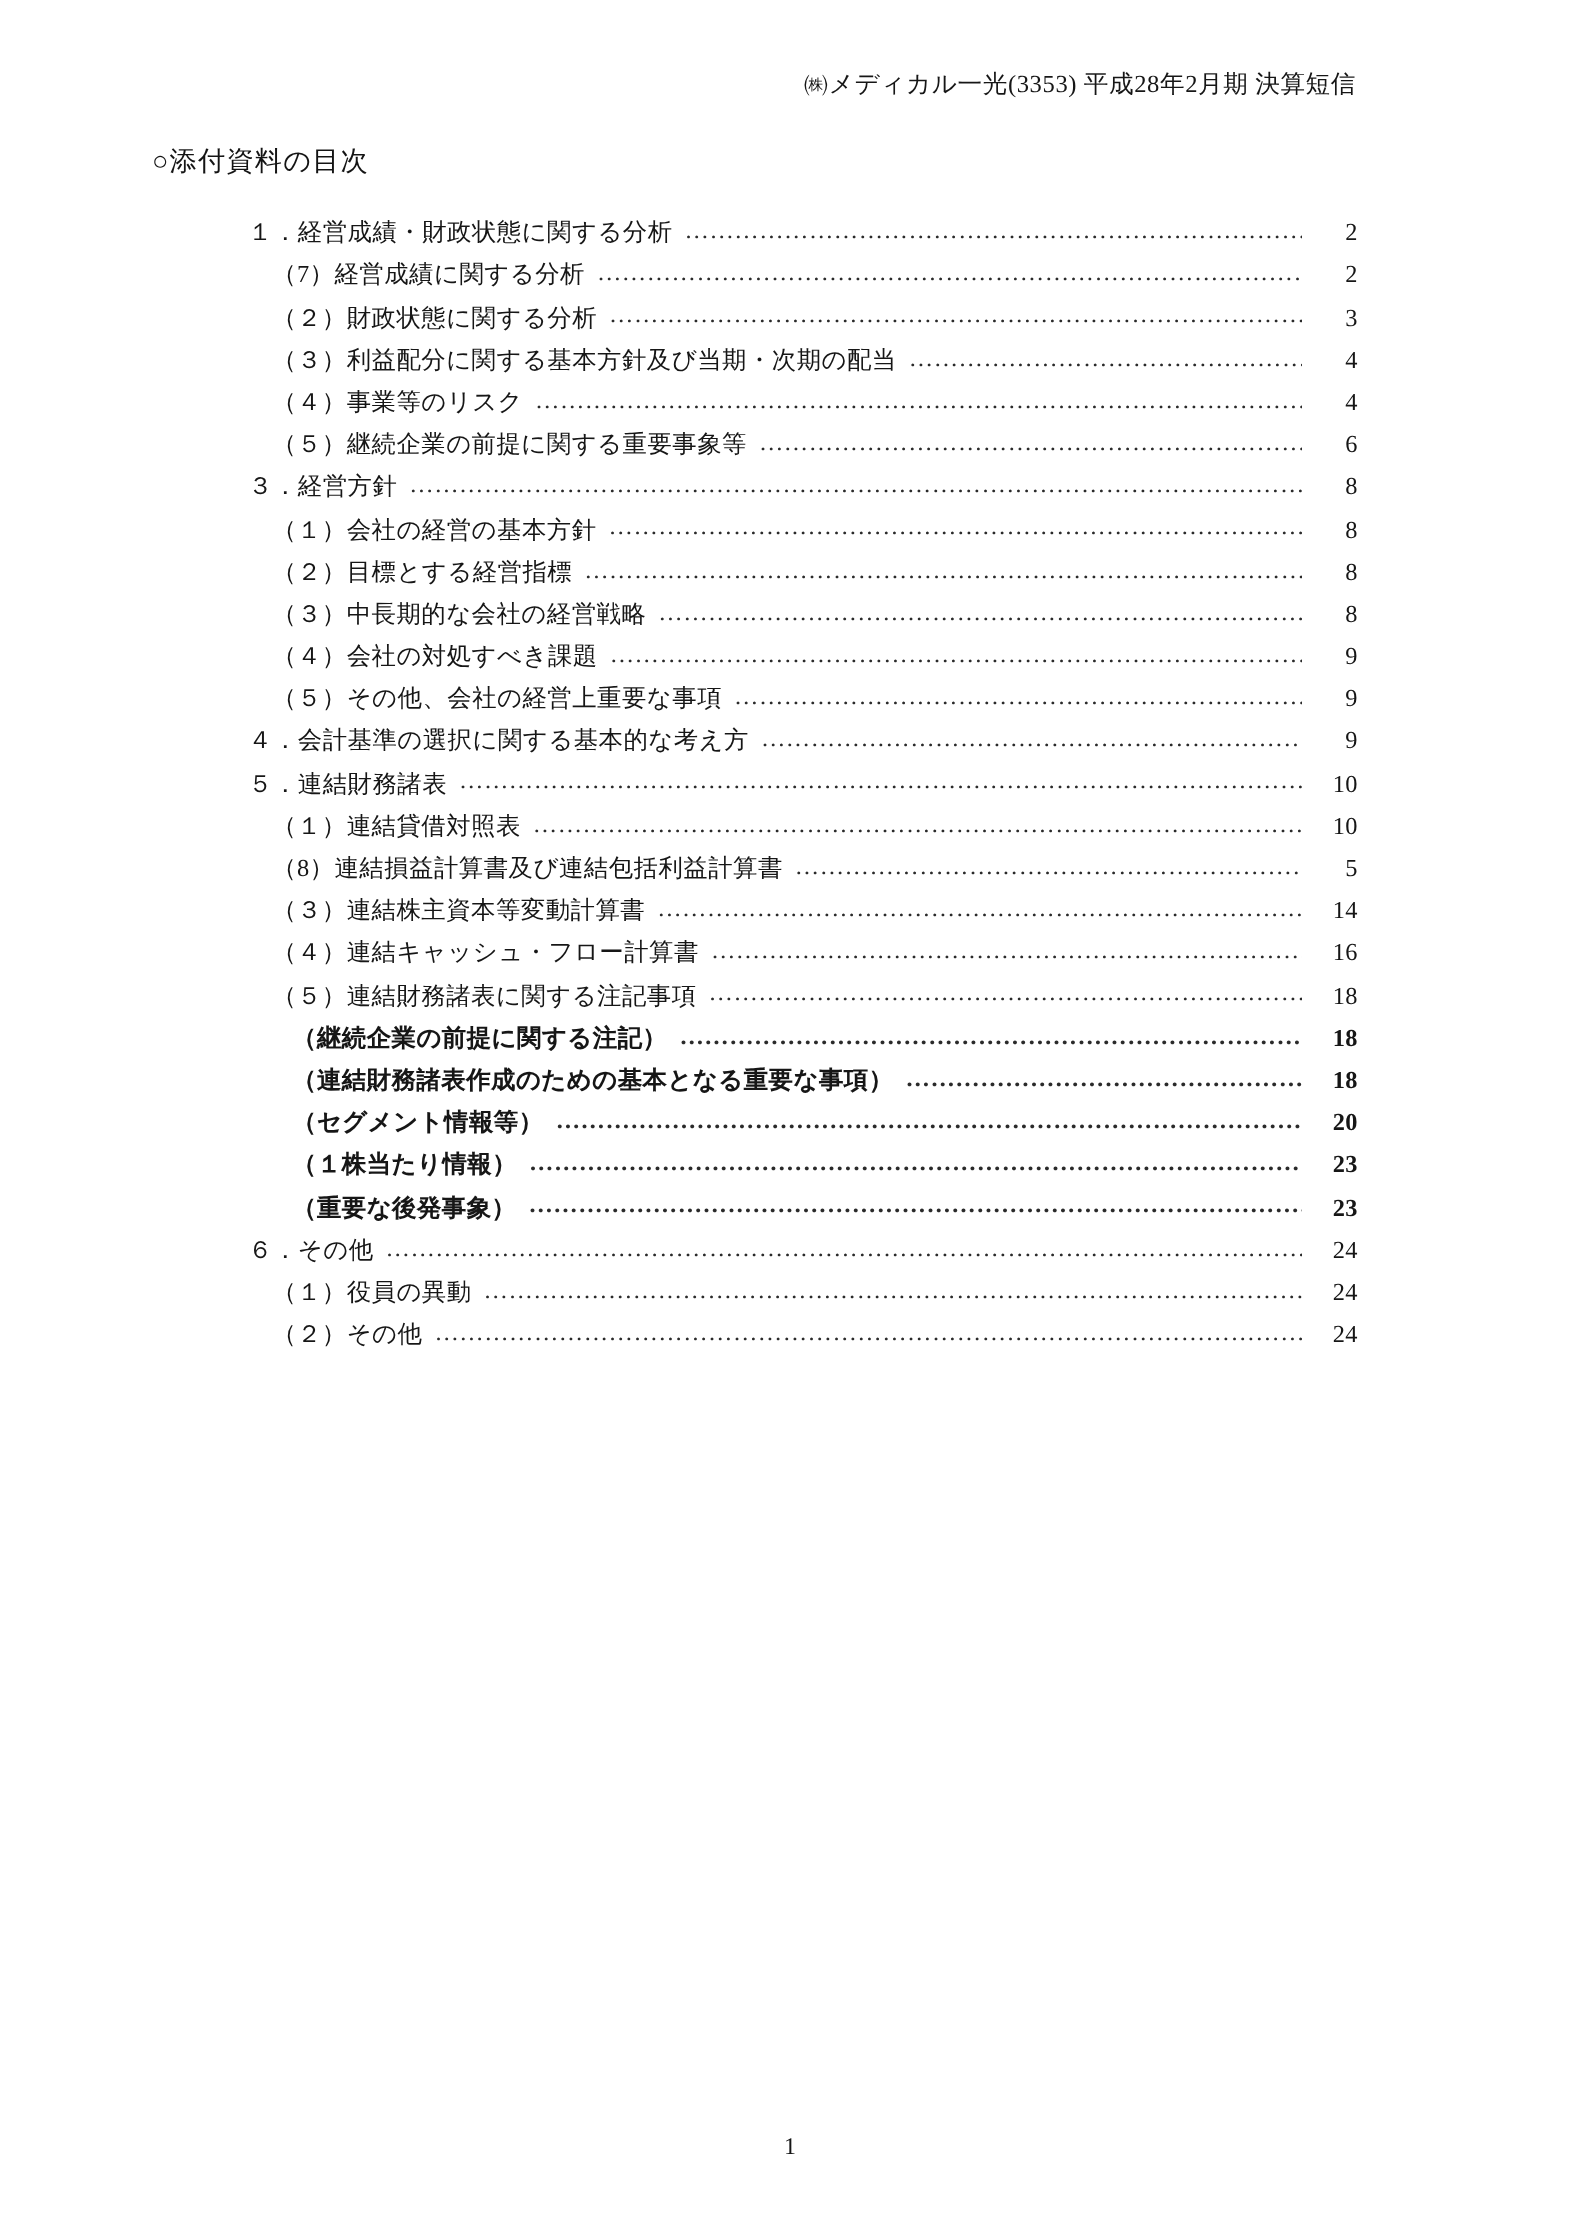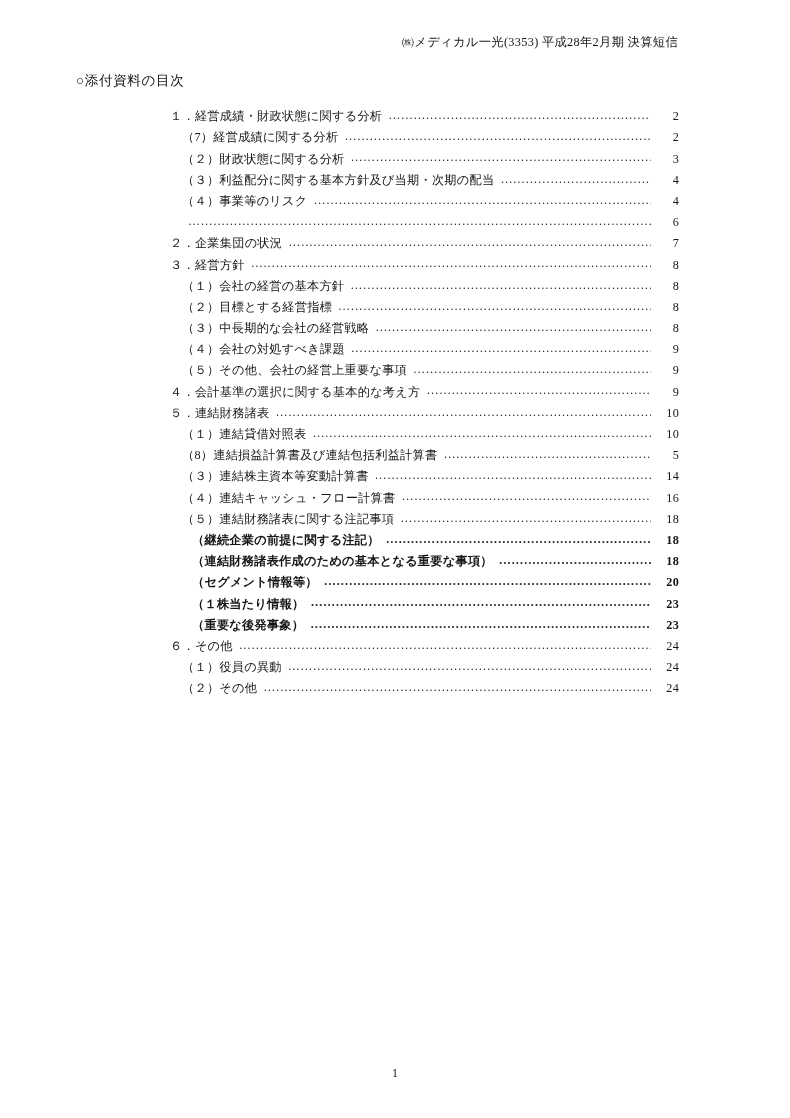--- a/index.html
+++ b/index.html
@@ -31,39 +31,37 @@
 
   
   .toc-title {
     position: absolute;
     top: 72px;
     left: 76px;
     font-size: 13.6px;
     letter-spacing: 0.6px;
     white-space: nowrap;
     color: #141414;
-    font-family: Liberation Mono, monospace;
   }
 
   
   .toc {
     position: absolute;
     top: 108px;
     left: 0;
     width: 790px;
   }
   .toc-row {
     display: flex;
     align-items: baseline;
     height: 21.2px;
     font-size: 12.2px;
     letter-spacing: 0.25px;
     color: #161616;
     white-space: nowrap;
-    margin-left: 46px;
   }
   .toc-row .label {
     flex: 0 0 auto;
   }
   .toc-row .leader {
     flex: 1 1 auto;
     position: relative;
     overflow: hidden;
     margin: 0 4px 0 6px;
     height: 1em;
@@ -134,29 +132,25 @@
         <span class="label">（３）利益配分に関する基本方針及び当期・次期の配当</span>
         <span class="leader"></span>
         <span class="pageno">4</span>
       </div>
       <div class="toc-row lvl-2">
         <span class="label">（４）事業等のリスク</span>
         <span class="leader"></span>
         <span class="pageno">4</span>
       </div>
       <div class="toc-row lvl-2">
+        <span class="label">（５）継続企業の前提に関する重要事象等</span>
         <span class="leader"></span>
         <span class="pageno">6</span>
       </div>
       <div class="toc-row lvl-1">
-        <span class="label">２．企業集団の状況</span>
-        <span class="leader"></span>
-        <span class="pageno">7</span>
-      </div>
-      <div class="toc-row lvl-1">
         <span class="label">３．経営方針</span>
         <span class="leader"></span>
         <span class="pageno">8</span>
       </div>
       <div class="toc-row lvl-2">
         <span class="label">（１）会社の経営の基本方針</span>
         <span class="leader"></span>
         <span class="pageno">8</span>
       </div>
       <div class="toc-row lvl-2">

